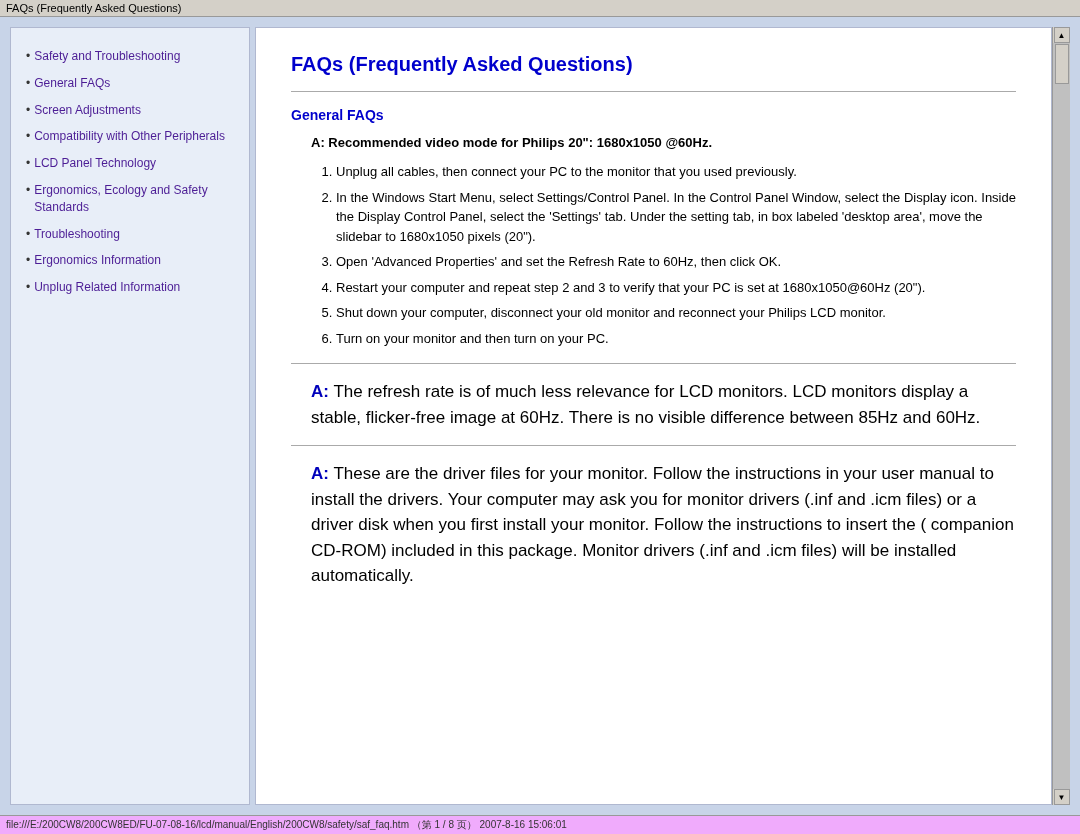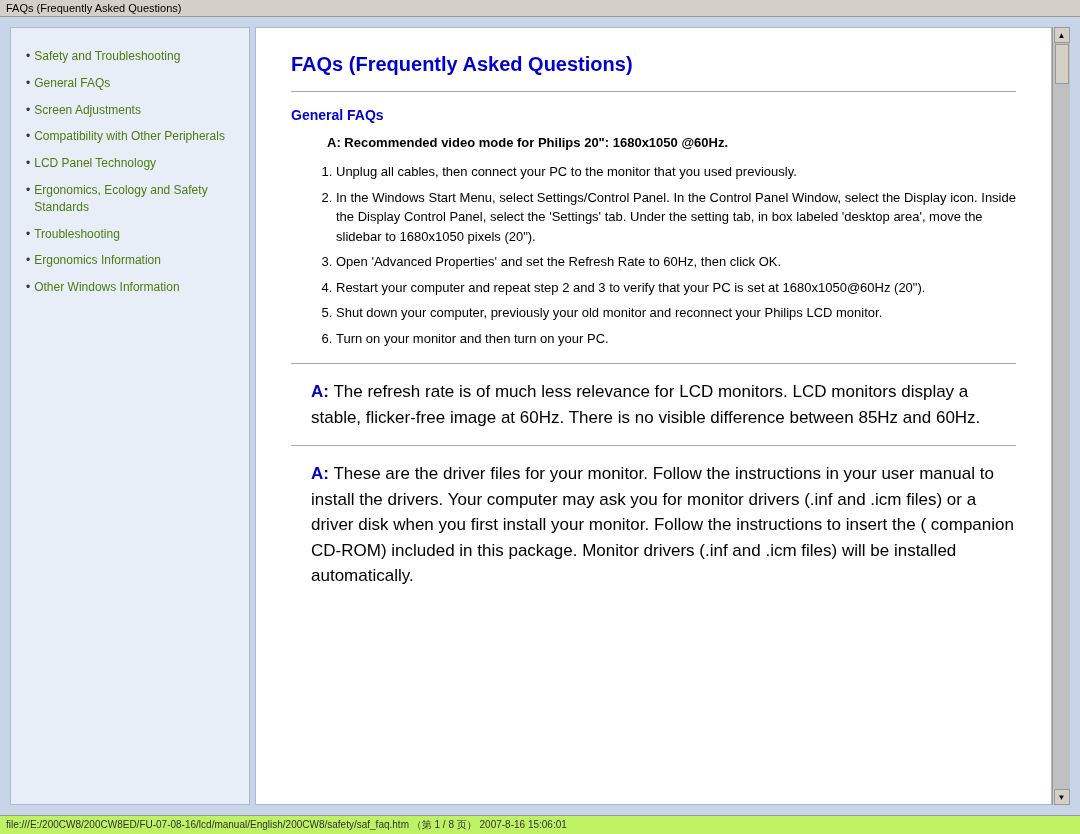--- a/index.html
+++ b/index.html
@@ -38,21 +38,21 @@
       margin-bottom: 10px;
       gap: 4px;
     }
     .nav-bullet {
       color: #333;
       font-size: 12px;
       margin-top: 1px;
       flex-shrink: 0;
     }
     .nav-link {
-      color: #4d7c0f;
+      color: #4c1d95;
       text-decoration: none;
       font-size: 12px;
       line-height: 1.4;
       cursor: pointer;
     }
     .content-panel {
       flex: 1;
       background: #ffffff;
       border: 1px solid #b0b8d0;
       margin-left: 5px;
@@ -89,21 +89,20 @@
     }
     .answer-section {
       margin-left: 20px;
       margin-bottom: 15px;
     }
     .answer-bold {
       font-weight: bold;
       color: #000;
       margin-bottom: 12px;
       font-size: 13px;
-      margin-left: 16px;
     }
     .answer-text {
       color: #000;
       font-size: 17px;
       line-height: 1.5;
       margin-bottom: 10px;
     }
     .answer-text .a-letter {
       color: #0000bb;
       font-weight: bold;
@@ -112,21 +111,21 @@
       margin-left: 25px;
       margin-bottom: 10px;
     }
     ol li {
       font-size: 13px;
       line-height: 1.5;
       margin-bottom: 6px;
       color: #000;
     }
     .status-bar {
-      background: #bef264;
+      background: #f0abfc;
       padding: 2px 6px;
       font-size: 10px;
       color: #333;
       border-top: 1px solid #999;
     }
     .right-scrollbar {
       width: 18px;
       background: #d4d0c8;
       border-left: 1px solid #999;
       display: flex;
@@ -214,21 +213,21 @@
         <a class="nav-link">Troubleshooting</a>
       </div>
 
       <div class="nav-item">
         <span class="nav-bullet">•</span>
         <a class="nav-link">Ergonomics Information</a>
       </div>
 
       <div class="nav-item">
         <span class="nav-bullet">•</span>
-        <a class="nav-link">Other Windows Information</a>
+        <a class="nav-link">Unplug Related Information</a>
       </div>
 
     </div>
 
     <div class="content-with-scroll">
       <div class="content-panel">
 
         <h1 class="page-title">FAQs (Frequently Asked Questions)</h1>
 
         <hr class="divider">
@@ -237,21 +236,21 @@
 
 
         <div class="answer-section">
           <p class="answer-bold">A: Recommended video mode for Philips 20": 1680x1050 @60Hz.</p>
 
           <ol>
             <li>Unplug all cables, then connect your PC to the monitor that you used previously.</li>
             <li>In the Windows Start Menu, select Settings/Control Panel. In the Control Panel Window, select the Display icon. Inside the Display Control Panel, select the 'Settings' tab. Under the setting tab, in box labeled 'desktop area', move the slidebar to 1680x1050 pixels (20").</li>
             <li>Open 'Advanced Properties' and set the Refresh Rate to 60Hz, then click OK.</li>
             <li>Restart your computer and repeat step 2 and 3 to verify that your PC is set at 1680x1050@60Hz (20").</li>
-            <li>Shut down your computer, previously your old monitor and reconnect your Philips LCD monitor.</li>
+            <li>Shut down your computer, disconnect your old monitor and reconnect your Philips LCD monitor.</li>
             <li>Turn on your monitor and then turn on your PC.</li>
           </ol>
         </div>
 
         <hr class="divider">
 
 
         <div class="answer-section">
           <p class="answer-text">
             <span class="a-letter">A:</span>

